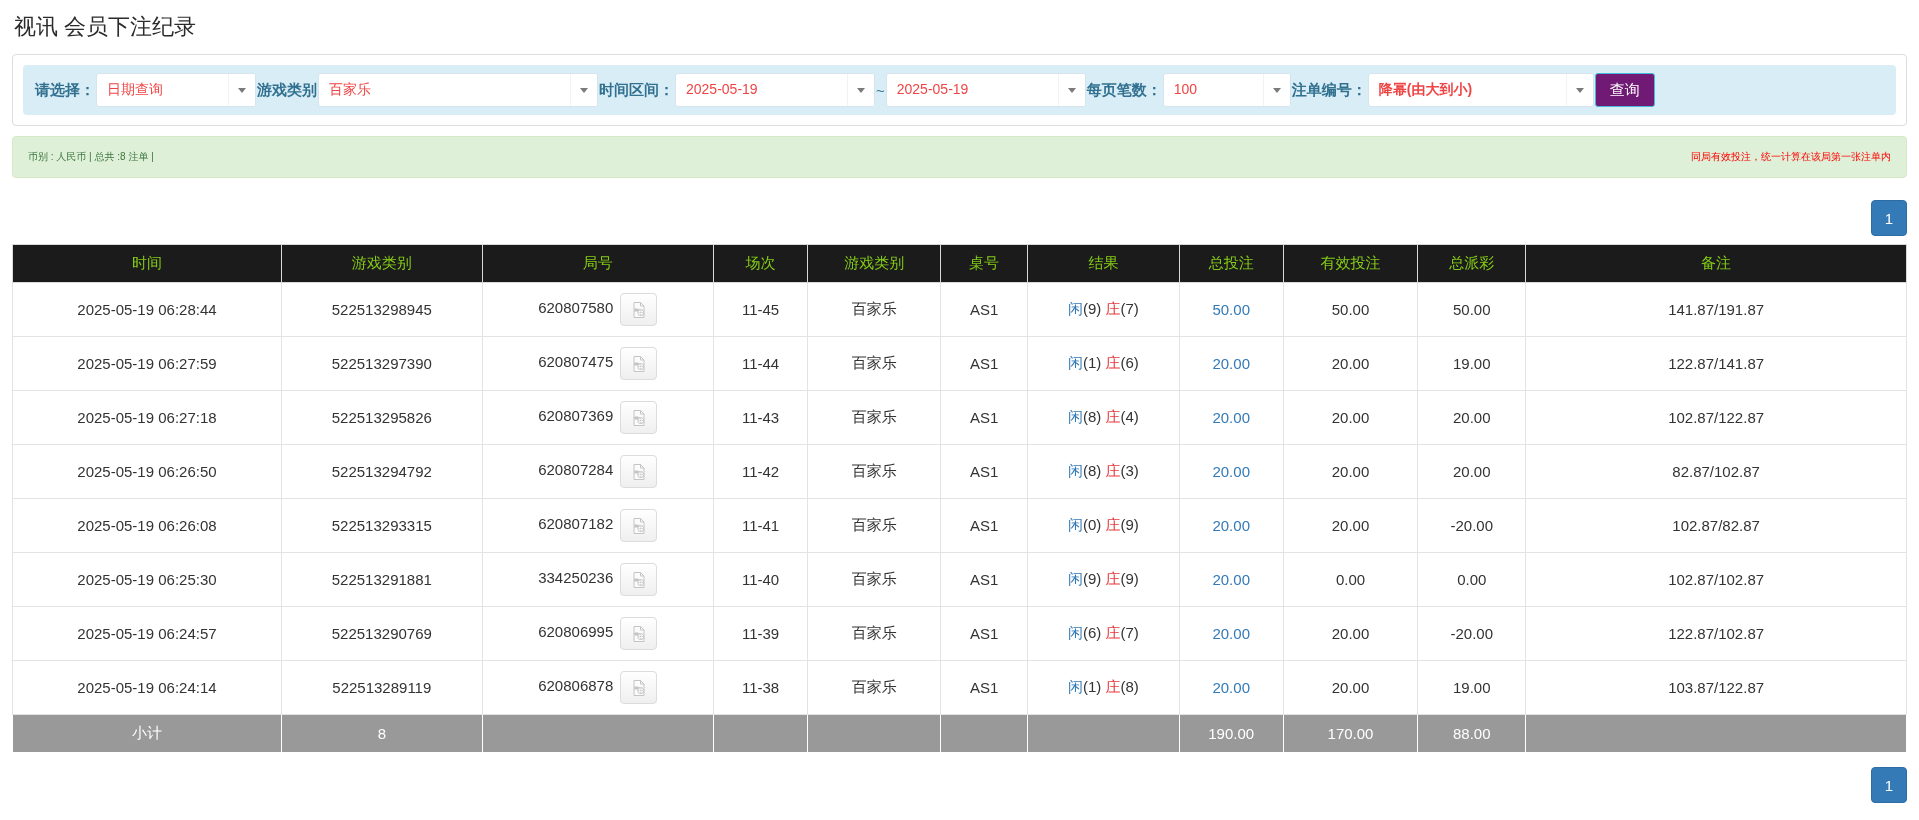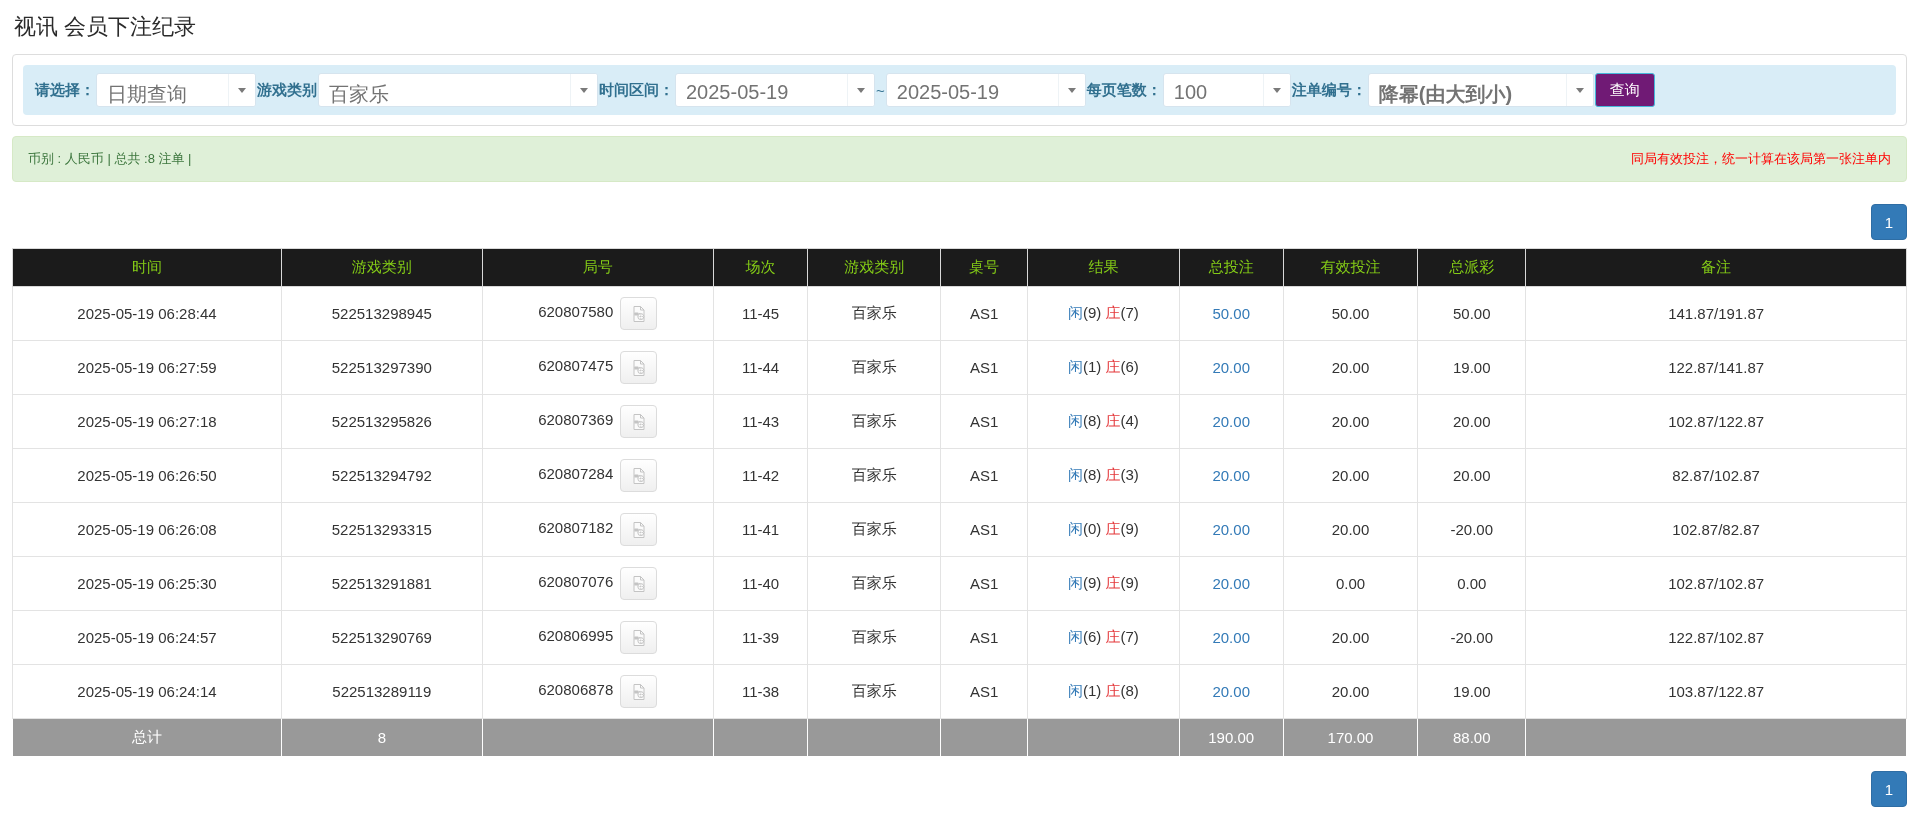--- a/index.html
+++ b/index.html
@@ -16,33 +16,33 @@
   .filter-bar {
     background: #d9edf7; border-radius: 4px; padding: 8px 12px;
     display: flex; align-items: center; gap: 1px;
   }
   .filter-label { color: #31708f; font-weight: bold; font-size: 15px; white-space: nowrap; }
   .tilde { color: #31708f; font-size: 15px; }
   .combo {
     display: flex; align-items: stretch; height: 34px; background: #fff;
     border: 1px solid #d6e4ee; border-radius: 3px; overflow: hidden; cursor: pointer;
   }
-  .combo-text { padding: 7px 10px 0 10px; font-size: 20px; color: #737373; flex: 1; white-space: nowrap; overflow: hidden; }
+  .combo-text { padding: 7px 10px 0 10px; font-size: 14px; color: #ef4444; flex: 1; white-space: nowrap; overflow: hidden; }
   .combo-arrow { width: 27px; border-left: 1px solid #eef3f6; display: flex; align-items: center; justify-content: center; background: #fff; }
   .caret { width: 0; height: 0; border-left: 4px solid transparent; border-right: 4px solid transparent; border-top: 5px solid #7a7a7a; }
   .w160 { width: 160px; } .w280 { width: 280px; } .w200 { width: 200px; } .w128 { width: 128px; } .w226 { width: 226px; font-weight: bold; }
   .search-btn {
     height: 34px; padding: 0 14px; background: #701a75; border: 1px solid #46b8da;
     color: #fff; font-size: 15px; border-radius: 3px; cursor: pointer;
     font-family: inherit;
   }
 
   .summary-bar {
     margin-top: 10px; background: #dff0d8; border: 1px solid #d6e9c6; border-radius: 4px;
-    padding: 13px 15px; display: flex; justify-content: space-between; align-items: center; font-size: 13px;
+    padding: 13px 15px; display: flex; justify-content: space-between; align-items: center; font-size: 10px;
   }
   .summary-left { color: #3c763d; }
   .summary-right { color: #ff0000; }
 
   .pager { text-align: right; margin: 22px 0 8px 0; }
   .pager-bottom { text-align: right; margin-top: 14px; }
   .page-btn {
     display: inline-block; min-width: 36px; height: 36px; line-height: 36px; padding: 0 6px;
     background: #337ab7; border: 1px solid #2e6da4; border-radius: 4px;
     color: #fff; font-size: 15px; text-align: center; cursor: pointer;
@@ -297,21 +297,21 @@
           <td>AS1</td>
           <td><span class="res-p">闲</span><span class="res-n">(0) </span><span class="res-b">庄</span><span class="res-n">(9)</span></td>
           <td><span class="bet-link">20.00</span></td>
           <td>20.00</td>
           <td class="neg">-20.00</td>
           <td>102.87/82.87</td>
         </tr>
         <tr>
           <td>2025-05-19 06:25:30</td>
           <td>522513291881</td>
-          <td><span>620807076</span><button class="video-btn">
+          <td><span>334250236</span><button class="video-btn">
               <svg width="18" height="18" viewBox="0 0 18 18">
                 <path d="M4 1.5 h6.5 l3.5 3.5 v11.5 h-10 z" fill="#fbfbfb" stroke="#c4c4c4"></path>
                 <path d="M10.5 1.5 v3.5 h3.5" fill="none" stroke="#c4c4c4"></path>
                 <rect x="4.3" y="7.6" width="4.2" height="3" rx="0.6" fill="#c4c4c4"></rect>
                 <path d="M8.5 8.6 l1.6 -0.9 v3.2 l-1.6 -0.9 z" fill="#c4c4c4"></path>
                 <circle cx="10.8" cy="11.6" r="3" fill="#fff" stroke="#c4c4c4"></circle>
                 <circle cx="10.8" cy="11.6" r="0.8" fill="#c4c4c4"></circle>
                 <circle cx="10.8" cy="9.9" r="0.6" fill="#c4c4c4"></circle>
                 <circle cx="10.8" cy="13.3" r="0.6" fill="#c4c4c4"></circle>
                 <circle cx="9.1" cy="11.6" r="0.6" fill="#c4c4c4"></circle>
@@ -373,21 +373,21 @@
           <td>11-38</td>
           <td>百家乐</td>
           <td>AS1</td>
           <td><span class="res-p">闲</span><span class="res-n">(1) </span><span class="res-b">庄</span><span class="res-n">(8)</span></td>
           <td><span class="bet-link">20.00</span></td>
           <td>20.00</td>
           <td>19.00</td>
           <td>103.87/122.87</td>
         </tr>
         <tr class="foot">
-          <td>总计</td>
+          <td>小计</td>
           <td>8</td>
           <td></td>
           <td></td>
           <td></td>
           <td></td>
           <td></td>
           <td>190.00</td>
           <td>170.00</td>
           <td>88.00</td>
           <td></td>

